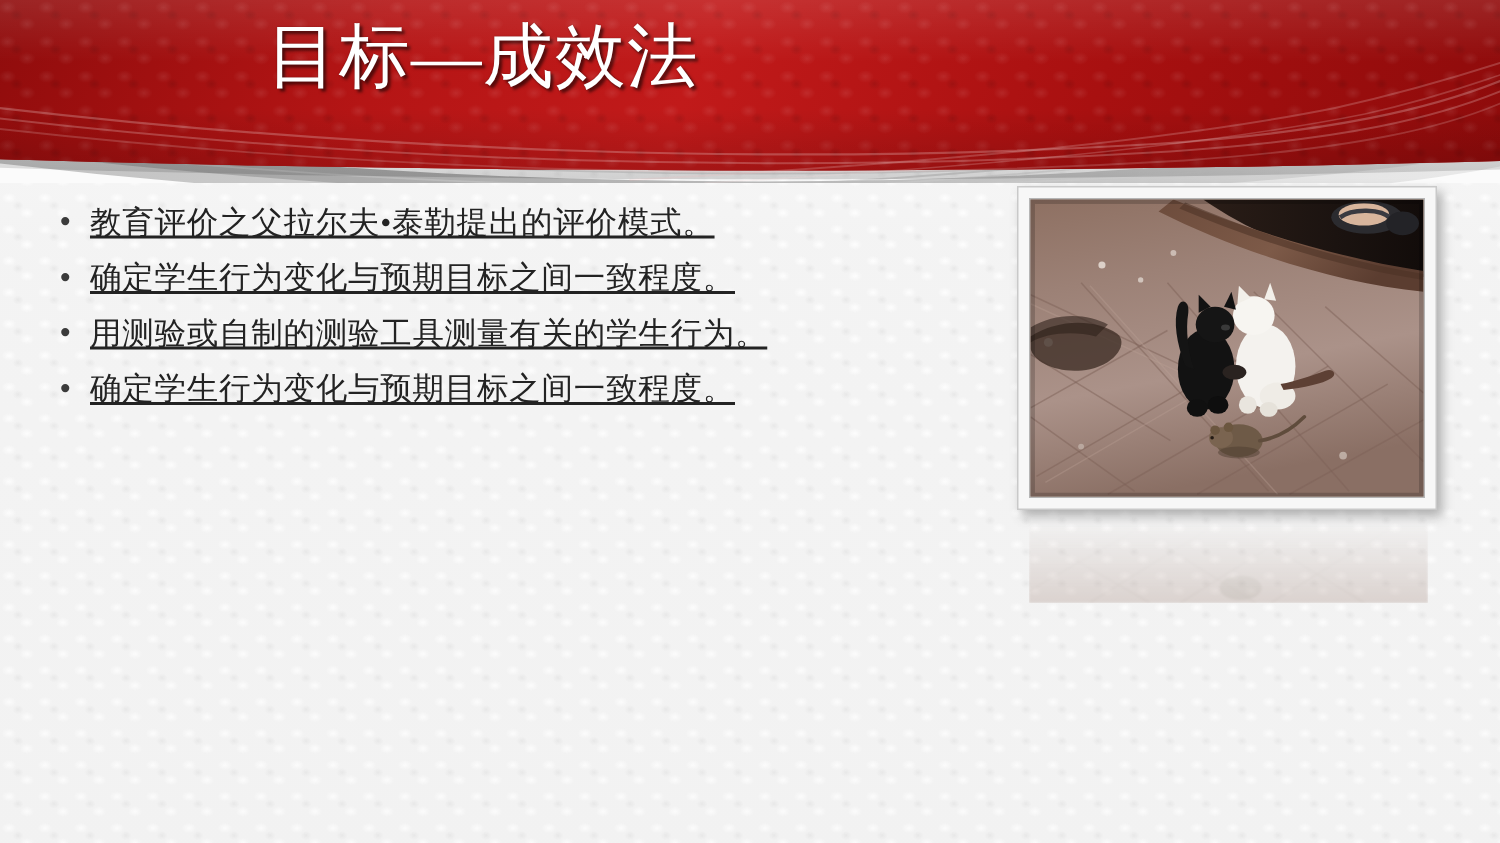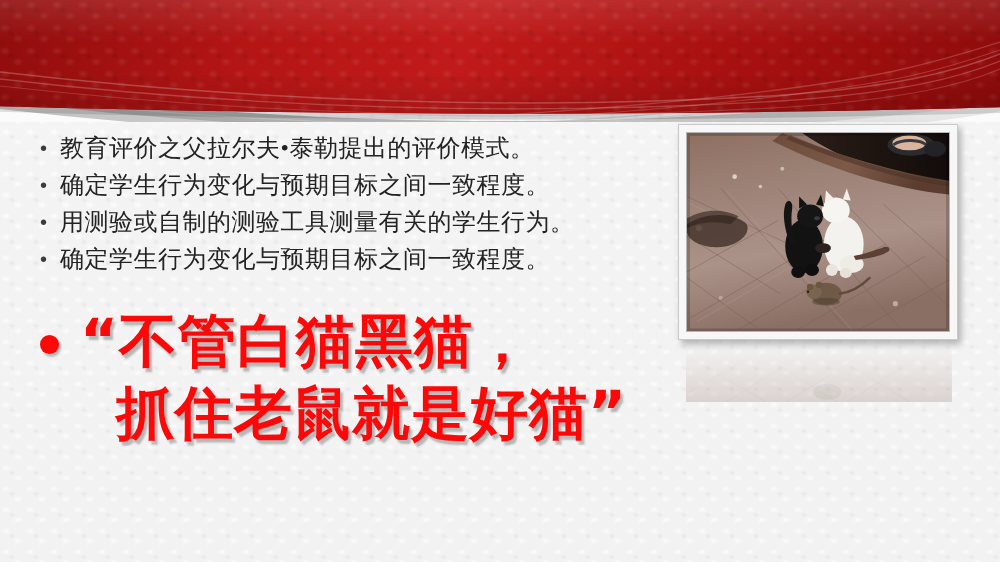--- a/index.html
+++ b/index.html
@@ -108,24 +108,25 @@
     width: 20px;
     flex: 0 0 20px;
     color: #3b3b3b;
     font-size: 20px;
     line-height: 32px;
     text-align: left;
   }
   .bullet-text {
     flex: 1;
     font-family: "Liberation Serif", "DejaVu Serif", serif;
-    font-size: 24px;
+    font-size: 21px;
     line-height: 32px;
     color: #232323;
     letter-spacing: 0.5px;
+    text-decoration: underline;
   }
 
   
   .quote {
     position: absolute;
     left: 40px;
     top: 305px;
     width: 640px;
     display: flex;
     align-items: flex-start;
@@ -246,20 +247,21 @@
     <svg class="swoosh" style="position:absolute;left:0;top:0;" width="1000" height="135" viewBox="0 0 1000 135" xmlns="http://www.w3.org/2000/svg">
       <g fill="none" stroke-linecap="round">
         <path d="M0,72 C250,101 520,111 770,96 C890,88 955,72 1000,54" stroke="#e8c2c2" stroke-opacity="0.30" stroke-width="1.5"></path>
         <path d="M0,79 C250,108 520,117 780,101 C900,93 958,78 1000,61" stroke="#f0d2d2" stroke-opacity="0.26" stroke-width="1.3"></path>
         <path d="M0,86 C250,114 520,123 790,107 C905,99 962,85 1000,69" stroke="#dfb2b2" stroke-opacity="0.24" stroke-width="1.2"></path>
         <path d="M420,120 C640,108 790,92 890,72 C940,61 975,50 1000,42" stroke="#e6bebe" stroke-opacity="0.26" stroke-width="1.3"></path>
         <path d="M470,122 C680,110 820,94 910,76 C955,66 982,56 1000,50" stroke="#f2d8d8" stroke-opacity="0.22" stroke-width="1.1"></path>
       </g>
     </svg>
 
+    <div class="banner-title">目标—成效法</div>
   </div>
 
   <div class="bullets">
 
     <div class="bullet-row">
       <span class="bullet-dot">•</span>
       <span class="bullet-text">教育评价之父拉尔夫•泰勒提出的评价模式。</span>
     </div>
 
     <div class="bullet-row">
@@ -272,29 +274,20 @@
       <span class="bullet-text">用测验或自制的测验工具测量有关的学生行为。</span>
     </div>
 
     <div class="bullet-row">
       <span class="bullet-dot">•</span>
       <span class="bullet-text">确定学生行为变化与预期目标之间一致程度。</span>
     </div>
 
   </div>
 
-  <div class="quote">
-    <span class="quote-dot">
-        <i></i>
-      </span>
-    <span class="quote-lines">
-      <span class="quote-line">“不管白猫黑猫，</span>
-      <span class="quote-line second">抓住老鼠就是好猫”</span>
-    </span>
-  </div>
 
   <div class="photo-wrap">
 
     <div class="photo-frame">
       <div class="photo-inner">
         <svg class="photo-scene" viewBox="0 0 264 200" preserveAspectRatio="none" xmlns="http://www.w3.org/2000/svg">
           <defs>
             <linearGradient id="floor" x1="0" y1="0" x2="0.25" y2="1">
               <stop offset="0%" stop-color="#8e7062"></stop>
               <stop offset="30%" stop-color="#9c8176"></stop>

